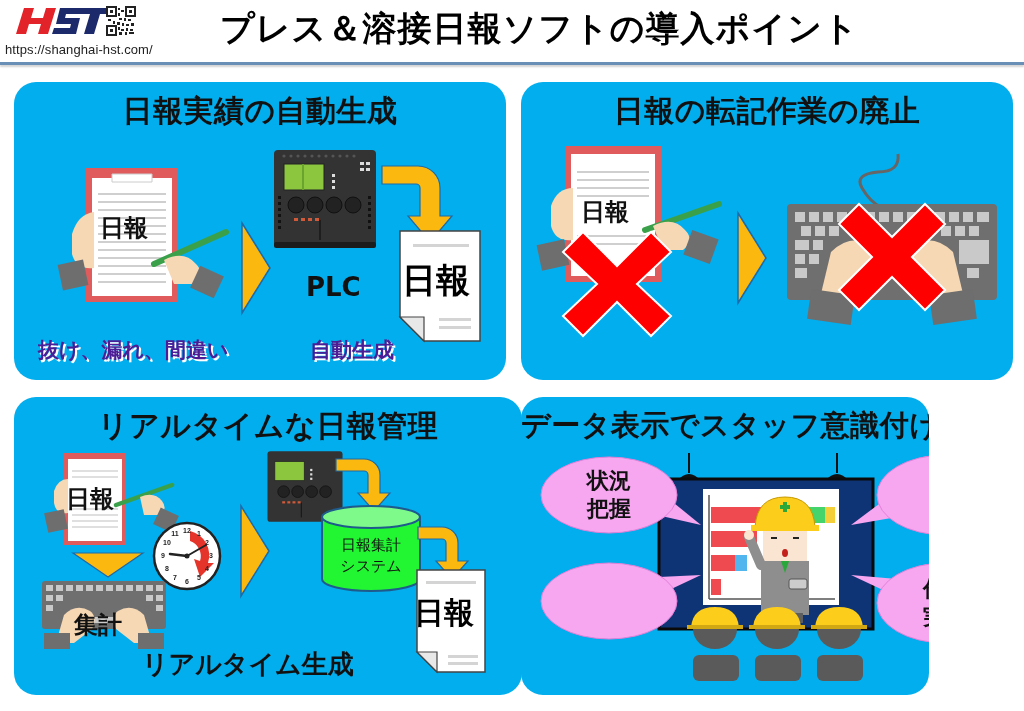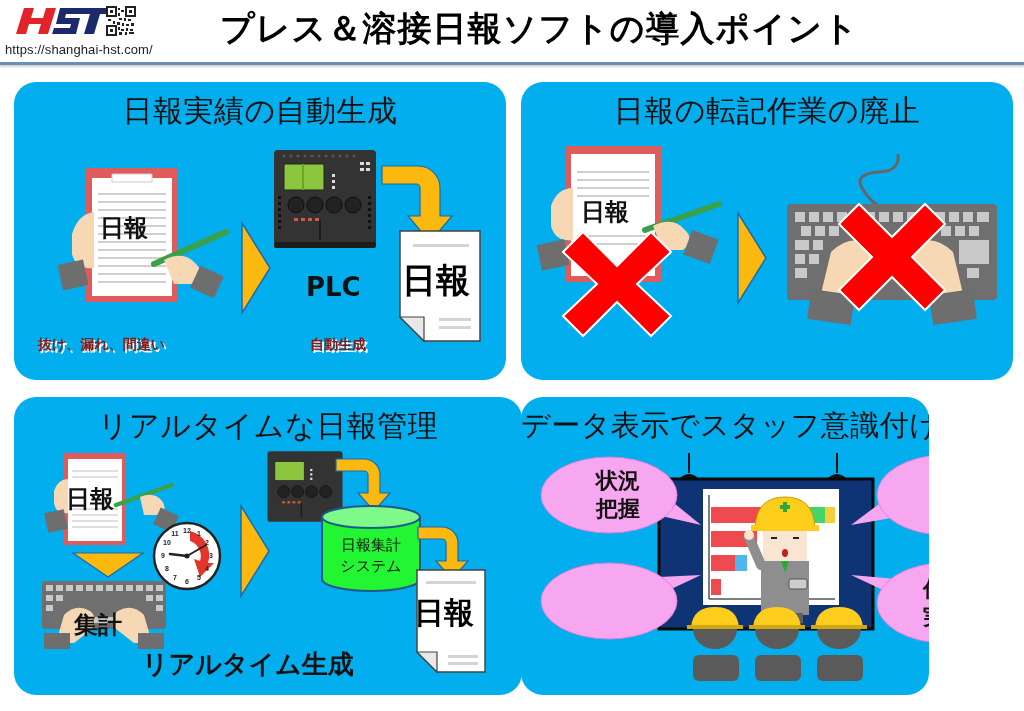--- a/index.html
+++ b/index.html
@@ -14,24 +14,24 @@
     .page-title { position: absolute; left: 220px; top: 6px; font-size: 34px; font-weight: bold; letter-spacing: 1px; white-space: nowrap; }
     .rule { position: absolute; left: 0; top: 62px; width: 1024px; height: 3px; background: #6a8fb6; box-shadow: 0 2px 2px rgba(0,0,0,0.18); }
 
     
     .panel { position: absolute; background: #02aeed; border-radius: 22px; overflow: hidden; }
     .p1 { left: 14px; top: 82px; width: 492px; height: 298px; }
     .p2 { left: 521px; top: 82px; width: 492px; height: 298px; }
     .p3 { left: 14px; top: 397px; width: 508px; height: 298px; }
     .p4 { left: 521px; top: 397px; width: 408px; height: 298px; }
 
-    .panel-title { position: absolute; left: 0; width: 100%; top: 9px; text-align: center; font-size: 30px; font-weight: normal; color: #111; white-space: nowrap; letter-spacing: 0.5px; }
+    .panel-title { position: absolute; left: 0; width: 100%; top: 9px; text-align: center; font-size: 30px; font-weight: bold; color: #111; white-space: nowrap; letter-spacing: 0.5px; }
 
     .abs { position: absolute; }
-    .caption-red { font-size: 14px; font-weight: bold; color: #7f1d1d; text-shadow: 2px 2px 0 #ffffff; white-space: nowrap; }
+    .caption-red { font-size: 21px; font-weight: bold; color: #4c1d95; text-shadow: 2px 2px 0 #ffffff; white-space: nowrap; }
     .caption-dark { font-size: 26px; font-weight: bold; color: #111; white-space: nowrap; }
     .doc-label { font-size: 24px; font-weight: bold; color: #111; white-space: nowrap; }
     .doc-label-big { font-size: 34px; font-weight: bold; color: #000; white-space: nowrap; }
     .bubble-text { font-size: 22px; font-weight: bold; color: #111; line-height: 1.25; text-align: center; }
     .cyl-text { font-size: 15px; font-weight: normal; color: #111; line-height: 1.4; text-align: center; }
     svg { display: block; overflow: visible; }
   </style>
 </head>
 <body>
 
@@ -453,21 +453,21 @@
       <rect x="0" y="18" width="56" height="4" fill="#d1a813"></rect>
       <path d="M6 22 h44 a22 20 0 0 1 -44 0 z" fill="#5a5a5a"></path>
       <rect x="6" y="48" width="46" height="26" rx="6" fill="#5a5a5a"></rect>
     </g>
   </svg>
 
   <svg class="abs" style="left:18px;top:58px" width="162" height="80" viewBox="0 0 162 80">
     <path d="M130 44 L162 70 L118 60 Z" fill="#f7a6f0"></path>
     <ellipse cx="70" cy="40" rx="68" ry="38" fill="#f7a6f0" stroke="#e281d8" stroke-width="1"></ellipse>
   </svg>
-  <div class="abs bubble-text" style="left:47px;top:70px;width:100px">
+  <div class="abs bubble-text" style="left:38px;top:70px;width:100px">
     <div>状況</div>
 
     <div>把握</div>
   </div>
 
   <svg class="abs" style="left:330px;top:58px" width="162" height="82" viewBox="0 0 162 82">
     <path d="M32 46 L0 70 L46 62 Z" fill="#f7a6f0"></path>
     <ellipse cx="94" cy="40" rx="68" ry="40" fill="#f7a6f0" stroke="#e281d8" stroke-width="1"></ellipse>
   </svg>
 

